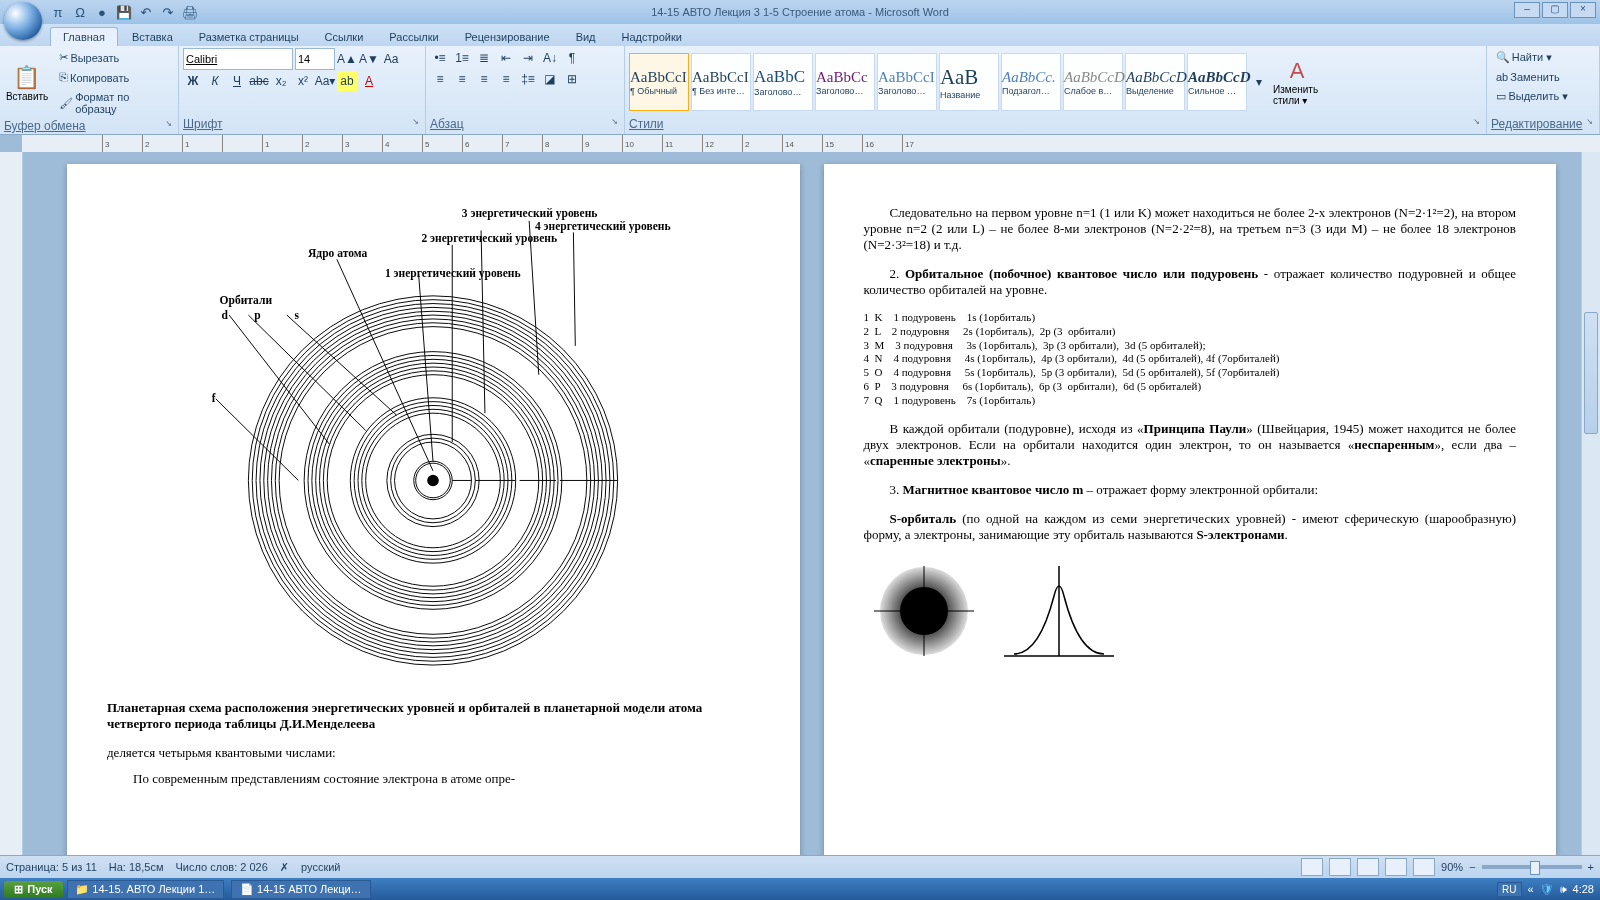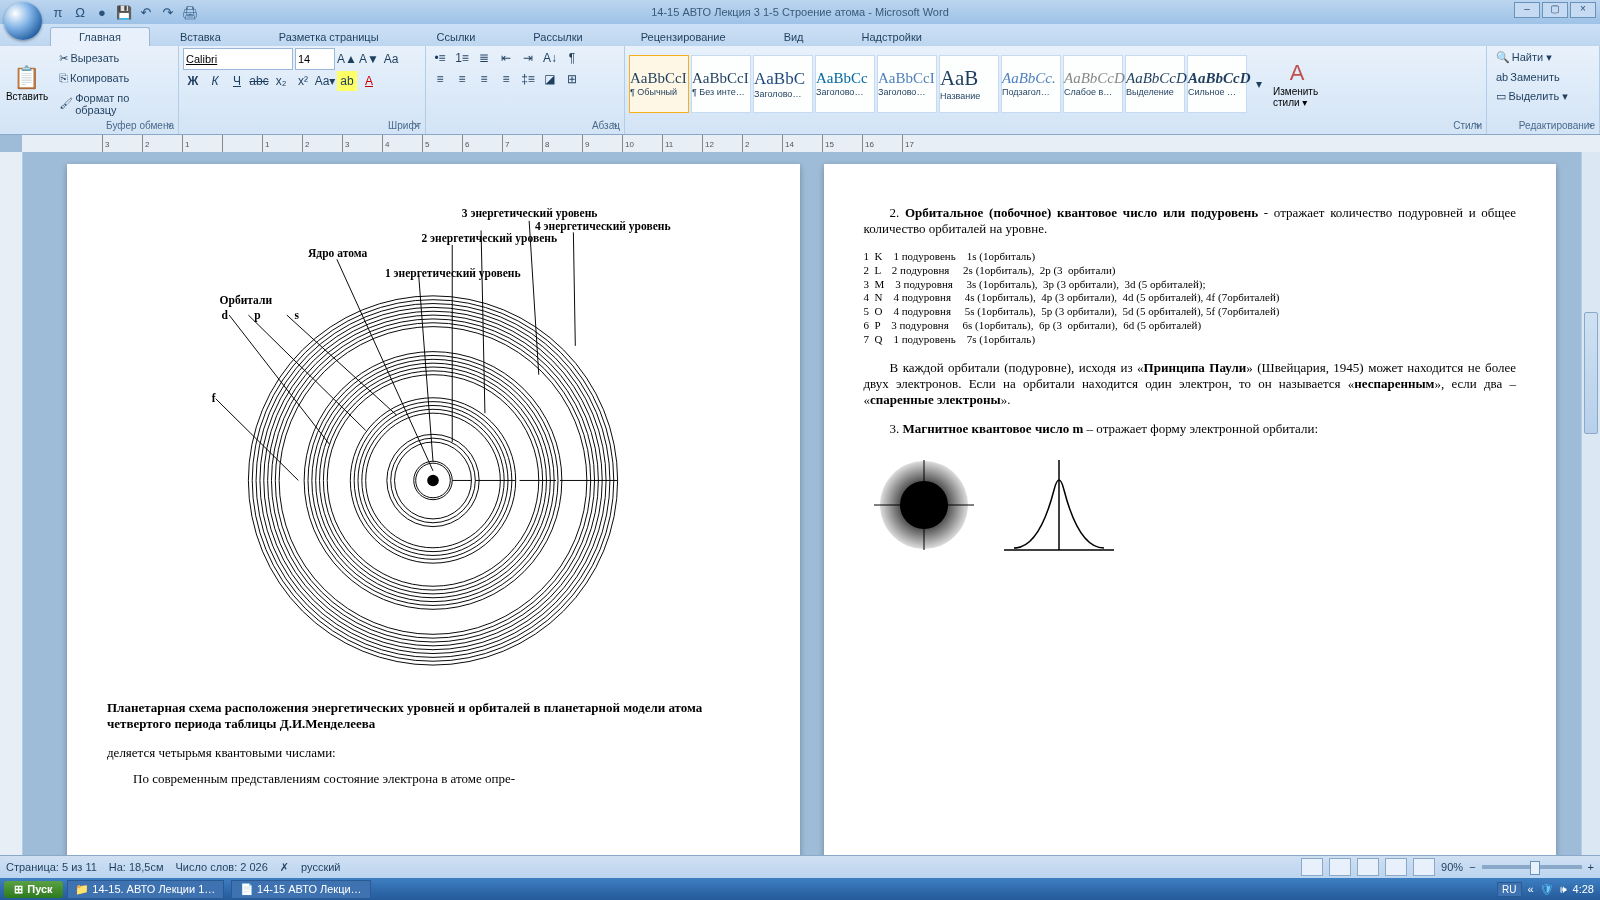--- a/index.html
+++ b/index.html
@@ -6,27 +6,27 @@
   
   .titlebar{height:24px;background:linear-gradient(#bcd5ef,#9ec2e7);display:flex;align-items:center;color:#3a5a7a;position:relative;}
   .orb{width:38px;height:38px;border-radius:50%;background:radial-gradient(circle at 30% 30%,#fff,#7fb2e6 40%,#1e5a9e 80%);position:absolute;left:4px;top:2px;z-index:5;box-shadow:0 1px 3px rgba(0,0,0,.4);}
   .qat{margin-left:50px;display:flex;gap:6px;align-items:center;}
   .qat span{width:16px;height:16px;display:inline-flex;align-items:center;justify-content:center;font-size:13px;color:#2a527a;}
   .title-text{position:absolute;left:50%;transform:translateX(-50%);font-size:11px;color:#3a5a7a;}
   .winbtns{position:absolute;right:4px;top:2px;display:flex;gap:2px;}
   .winbtns div{width:24px;height:14px;background:#c6dbf2;border:1px solid #6a93bc;font-size:10px;text-align:center;line-height:12px;color:#2a527a;}
   
   .tabs{height:22px;background:linear-gradient(#cde1f6,#bdd6ef);display:flex;align-items:end;padding-left:50px;gap:2px;}
-  .tab{padding:3px 28px;color:#1e3e5e;border-radius:3px 3px 0 0;}
+  .tab{padding:3px 12px;color:#1e3e5e;border-radius:3px 3px 0 0;}
   .tab.active{background:#e8f1fb;border:1px solid #9ab9d8;border-bottom:none;}
   
   .ribbon{height:88px;background:linear-gradient(#e8f1fb,#d3e4f6);border-bottom:1px solid #8aa9c8;display:flex;}
   .group{border-right:1px solid #b4cde7;display:flex;flex-direction:column;padding:2px 4px;}
   .group-body{flex:1;display:flex;align-items:center;gap:4px;}
-  .group-label{text-align:right;font-size:10px;color:#4a6a8a;padding:1px 0;position:relative;}
+  .group-label{text-align:left;font-size:12px;color:#4a6a8a;padding:1px 0;position:relative;text-decoration:underline;}
   .group-label::after{content:"↘";position:absolute;right:2px;font-size:8px;color:#4a6a8a;}
   .btn{padding:2px 4px;border:1px solid transparent;border-radius:2px;color:#1e3e5e;display:inline-flex;align-items:center;gap:2px;}
   .bigbtn{display:flex;flex-direction:column;align-items:center;justify-content:center;width:48px;height:66px;font-size:10px;}
   .bigbtn .ico{font-size:22px;}
   .stack{display:flex;flex-direction:column;gap:1px;}
   .row{display:flex;gap:2px;align-items:center;}
   select,input.tb{font-size:11px;border:1px solid #9ab9d8;background:#fff;height:18px;}
   .ico-sm{width:18px;height:18px;display:inline-flex;align-items:center;justify-content:center;font-size:12px;color:#1e3e5e;border:1px solid transparent;}
   .styles-gallery{display:flex;gap:2px;align-items:center;}
   .style-item{width:58px;height:56px;border:1px solid #c6dbf2;background:#fdfefe;display:flex;flex-direction:column;align-items:flex-start;justify-content:center;font-size:9px;color:#1e3e5e;}
@@ -183,21 +183,21 @@
           </div>
         <div class="style-item">
             <span class="samp">AaBbCcI</span>
             <span>¶ Без инте…</span>
           </div>
         <div class="style-item">
             <span class="samp" style="color:#1f497d;font-size:17px">AaBbC</span>
             <span>Заголово…</span>
           </div>
         <div class="style-item">
-            <span class="samp" style="color:#0369a1">AaBbCc</span>
+            <span class="samp" style="color:#701a75">AaBbCc</span>
             <span>Заголово…</span>
           </div>
         <div class="style-item">
             <span class="samp" style="color:#4f81bd">AaBbCcI</span>
             <span>Заголово…</span>
           </div>
         <div class="style-item">
             <span class="samp" style="font-size:21px">АаВ</span>
             <span>Название</span>
           </div>
@@ -337,30 +337,32 @@
           <text x="30" y="218" font-weight="bold">f</text>
         </g>
         <circle cx="260" cy="300" r="6" fill="#000"></circle>
       </svg>
       <p class="diagram-caption">Планетарная схема расположения энергетических уровней и орбиталей в планетарной  модели атома четвертого периода  таблицы  Д.И.Менделеева</p>
       <p style="margin:0"><span style="font-weight:normal">деляется четырьмя квантовыми числами:</span></p>
       <p style="text-indent:2em;margin:10px 0 0 0">По современным представлениям состояние электрона в атоме опре-</p>
     </div>
 
     <div class="page">
+      <p style="text-indent:2em;text-align:justify"><u class="wavy" style="text-decoration:none">Следовательно на первом уровне n=1 (1 или K)  может находиться не более 2-х электронов (N=2·1²=2), на втором уровне n=2 (2 или  L) – не более 8-ми электронов (N=2·2²=8), на третьем n=3 (3 иди  M) – не более 18 электронов (N=2·3²=18) и т.д.</u></p>
       <p style="text-indent:2em;text-align:justify"><span>2. </span><b>Орбитальное (побочное) квантовое число  или подуровень</b><span>  -  отра­жает количество подуровней и общее количество орбиталей на уровне.</span></p>
       <div class="tbl" id="sublevels-table">1  K    1 подуровень    1s (1орбиталь)
 2  L    2 подуровня     2s (1орбиталь),  2p (3  орбитали)
 3  M    3 подуровня     3s (1орбиталь),  3p (3 орбитали),  3d (5 орбиталей);
 4  N    4 подуровня     4s (1орбиталь),  4p (3 орбитали),  4d (5 орбиталей), 4f (7орбиталей)
 5  O    4 подуровня     5s (1орбиталь),  5p (3 орбитали),  5d (5 орбиталей), 5f (7орбиталей)
 6  P    3 подуровня     6s (1орбиталь),  6p (3  орбитали),  6d (5 орбиталей)
 7  Q    1 подуровень    7s (1орбиталь)</div>
       <p style="text-indent:2em;text-align:justify;margin-top:14px"><span>В каждой орбитали (подуровне), исходя из  «</span><b>Принципа Паули</b><span>» (Швей­цария, 1945)  может находится не более двух электронов.  Если на орбитали находится один электрон, то он называется «</span><b>неспаренным</b><span>», если два – «</span><b>спаренные электроны</b><span>».</span></p>
       <p style="text-indent:2em;text-align:justify"><span>3. </span><b>Магнитное квантовое число m</b><span> – отражает форму электронной орбитали:</span></p>
+      <p style="text-indent:2em;text-align:justify"><b>S-орбиталь</b><span>  (по одной на каждом из семи энергетических уровней) -  имеют сферическую (шарообразную) форму, а электроны, занимающие эту орбиталь называются </span><b>S-электронами</b><span>.</span></p>
       <svg width="260" height="120">
         <defs>
             <radialGradient id="g1">
               <stop offset="0%" stop-color="#000"></stop>
               <stop offset="55%" stop-color="#555"></stop>
               <stop offset="100%" stop-color="#ddd"></stop>
             </radialGradient>
           </defs>
         <circle cx="60" cy="55" r="44" fill="url(#g1)"></circle>
         <circle cx="60" cy="55" r="24" fill="#000"></circle>

